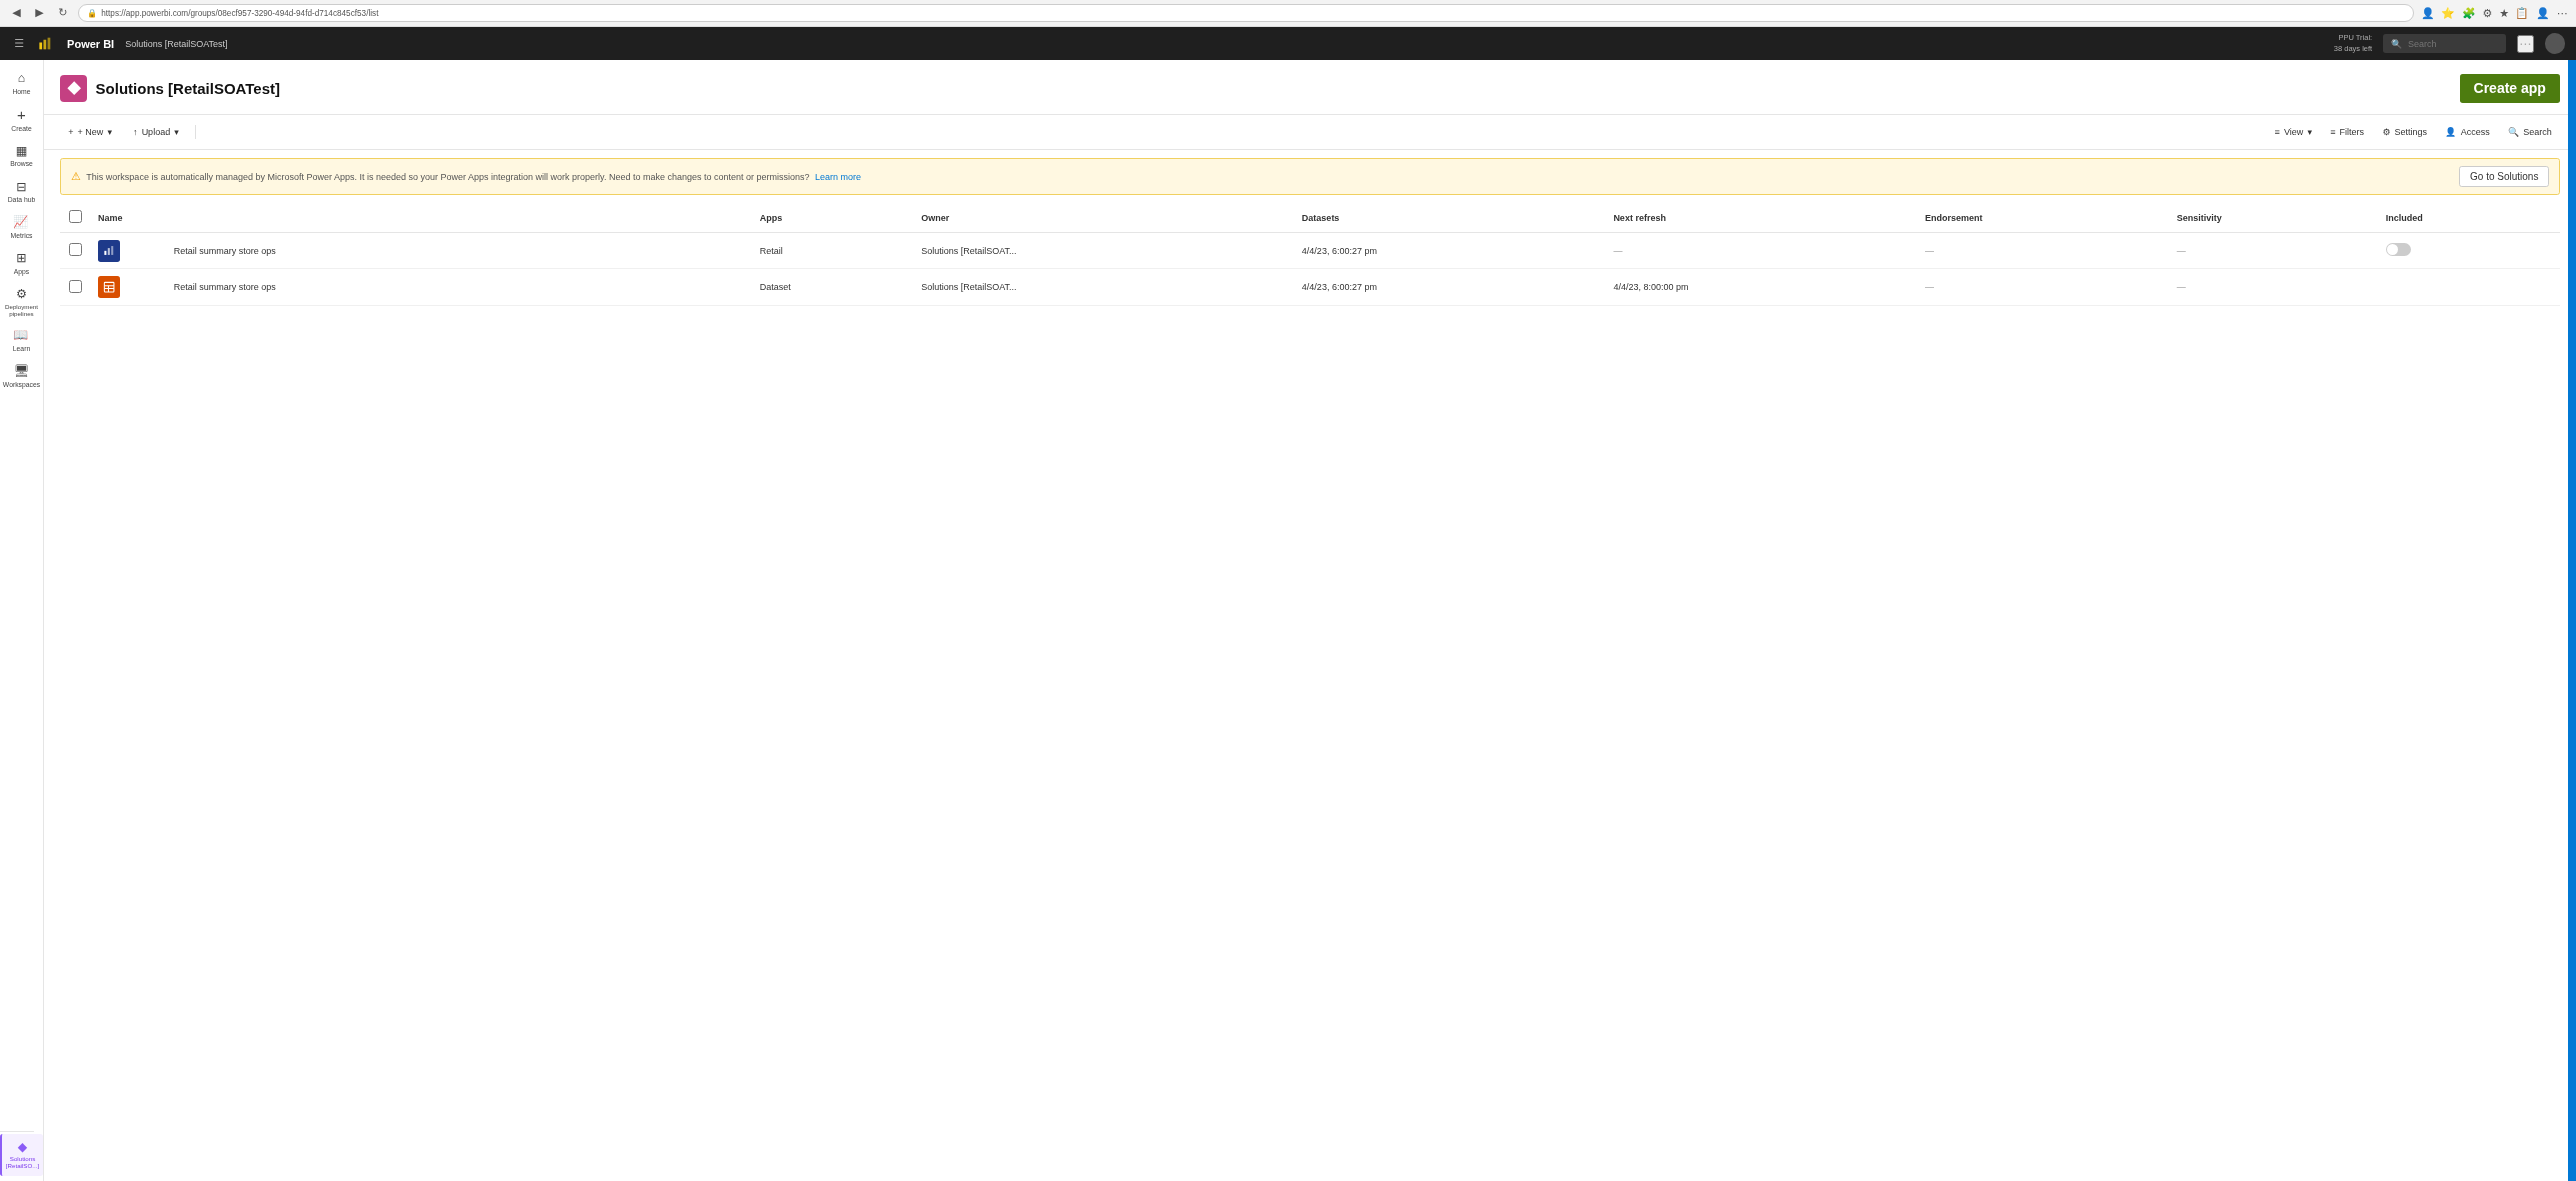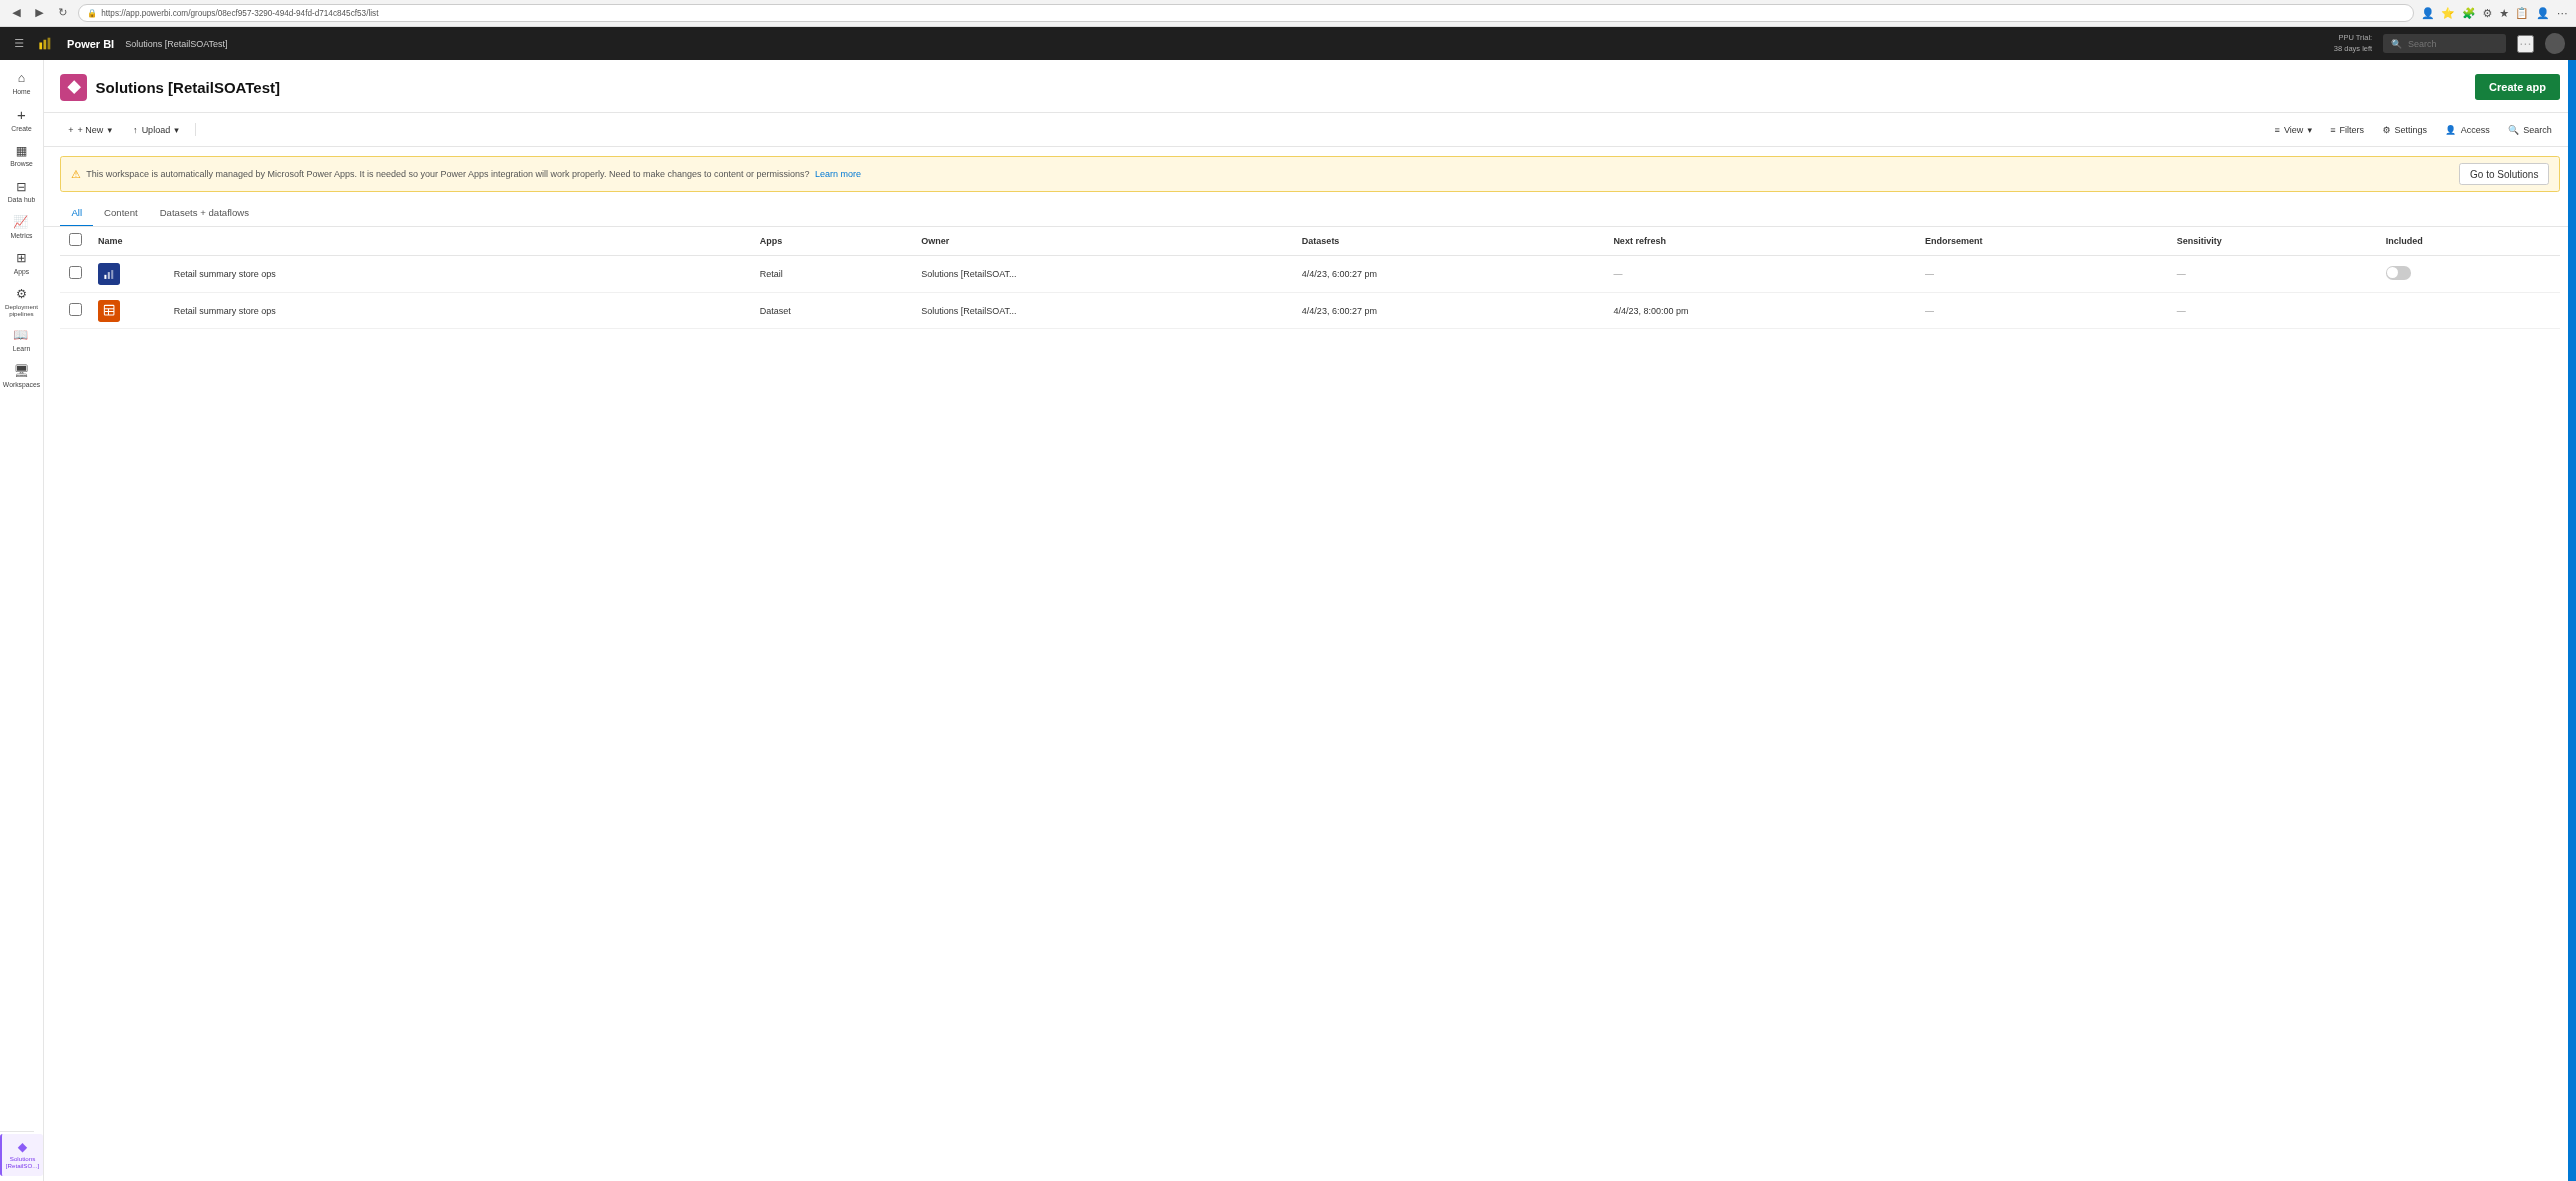--- a/index.html
+++ b/index.html
@@ -101,22 +101,22 @@
       border-bottom: 0.7px solid #e5e5e5;
     }
     .page-header-left { display: flex; align-items: center; gap: 8.2px; }
     .workspace-icon {
       width: 27px; height: 27px; background: #c44082; border-radius: 4.1px;
       display: flex; align-items: center; justify-content: center;
     }
     .workspace-icon svg { width: 16.4px; height: 16.4px; }
     .page-title { font-size: 15px; font-weight: 600; color: #111; }
     .create-app-btn {
-      background: #15803d; color: #fff; border: none; border-radius: 2.7px;
-      padding: 6.8px 13.7px; font-size: 11px; font-weight: 600; cursor: pointer;
+      background: #4d7c0f; color: #fff; border: none; border-radius: 2.7px;
+      padding: 6.8px 13.7px; font-size: 14px; font-weight: 600; cursor: pointer;
     }
 
     
     .toolbar {
       display: flex; align-items: center; gap: 5.5px;
       padding: 6.8px 16.4px; border-bottom: 0.7px solid #e5e5e5;
     }
     .toolbar-btn {
       display: flex; align-items: center; gap: 4.1px; padding: 4.1px 6.8px;
       background: none; border: 0.7px solid transparent; border-radius: 2.7px;
@@ -329,25 +329,20 @@
 
     <div class="warning-banner">
       <div class="warning-text">
         <span style="color:#f0a000; font-size:11px;">⚠</span>
         <span>This workspace is automatically managed by Microsoft Power Apps. It is needed so your Power Apps integration will work properly. Need to make changes to content or permissions?</span>
         <a class="warning-link">Learn more</a>
       </div>
       <button class="go-to-solutions-btn">Go to Solutions</button>
     </div>
 
-    <div class="tabs">
-      <div class="tab active">All</div>
-      <div class="tab">Content</div>
-      <div class="tab">Datasets + dataflows</div>
-    </div>
 
     <div class="table-container">
       <table>
         <thead>
           <tr>
             <th style="width:27px;">
               <input type="checkbox" style="">
             </th>
             <th>Name</th>
             <th>Apps</th>

